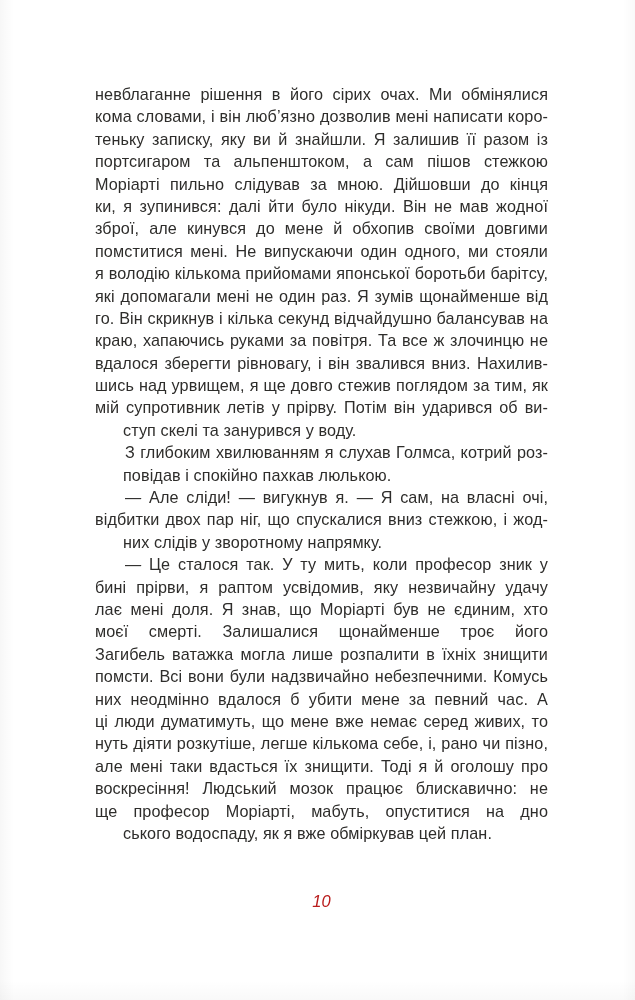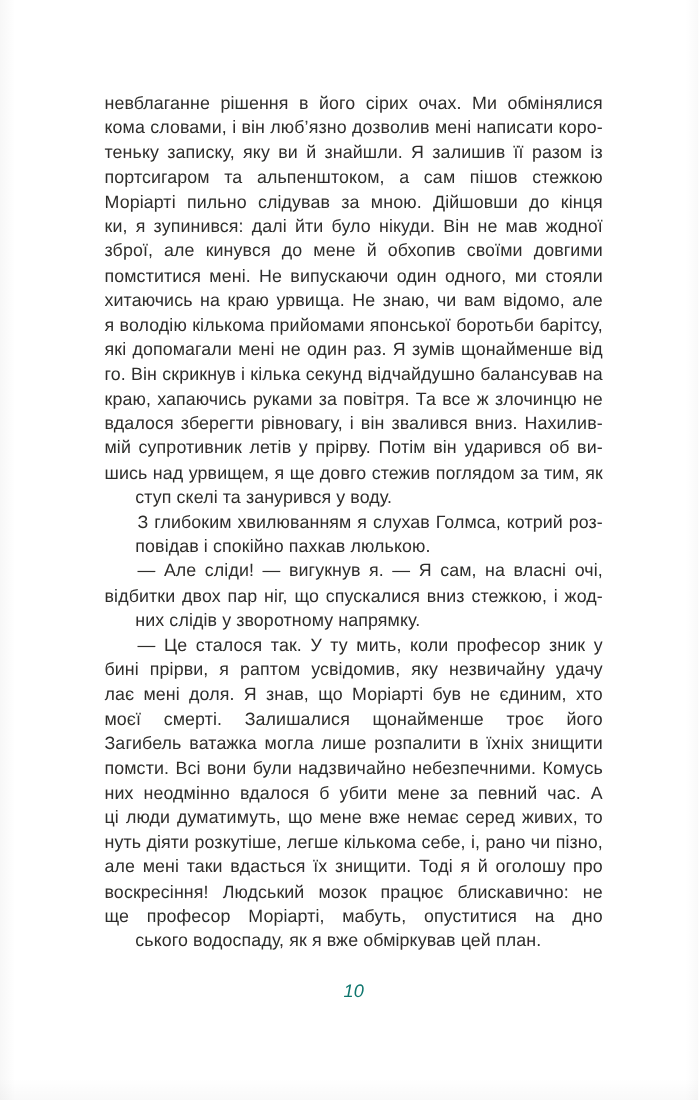--- a/index.html
+++ b/index.html
@@ -49,44 +49,43 @@
   .line.para-end { text-align-last: left; margin-left: 28px; }
   .page-number {
     position: absolute;
     top: 891px;
     left: 95px;
     width: 453px;
     text-align: center;
     font-style: italic;
     font-size: 16.5px;
     line-height: 20px;
-    color: #0f766e;
+    color: #b91c1c;
   }
 </style>
 </head>
 <body>
 
 <div class="page">
   <div class="text-block">
       <div class="line">невблаганне рішення в його сірих очах. Ми обмінялися кіль-</div>
       <div class="line">кома словами, і він люб’язно дозволив мені написати коро-</div>
       <div class="line">теньку записку, яку ви й знайшли. Я залишив її разом із моїм</div>
       <div class="line">портсигаром та альпенштоком, а сам пішов стежкою вперед.</div>
       <div class="line">Моріарті пильно слідував за мною. Дійшовши до кінця стеж-</div>
       <div class="line">ки, я зупинився: далі йти було нікуди. Він не мав жодної</div>
       <div class="line">зброї, але кинувся до мене й обхопив своїми довгими рука-</div>
       <div class="line">помститися мені. Не випускаючи один одного, ми стояли</div>
-      <div class="line">хитаючись на краю урвища. Не знаю, чи вам відомо, але</div>
       <div class="line">я володію кількома прийомами японської боротьби барітсу,</div>
       <div class="line">які допомагали мені не один раз. Я зумів щонайменше від ньо-</div>
       <div class="line">го. Він скрикнув і кілька секунд відчайдушно балансував на</div>
       <div class="line">краю, хапаючись руками за повітря. Та все ж злочинцю не</div>
       <div class="line">вдалося зберегти рівновагу, і він звалився вниз. Нахилив-</div>
+      <div class="line">шись над урвищем, я ще довго стежив поглядом за тим, як</div>
       <div class="line">мій супротивник летів у прірву. Потім він ударився об ви-</div>
-      <div class="line">шись над урвищем, я ще довго стежив поглядом за тим, як</div>
       <div class="line para-end">ступ скелі та занурився у воду.</div>
       <div class="line indent">З глибоким хвилюванням я слухав Голмса, котрий роз-</div>
       <div class="line para-end">повідав і спокійно пахкав люлькою.</div>
       <div class="line indent">— Але сліди! — вигукнув я. — Я сам, на власні очі, бачив</div>
       <div class="line">відбитки двох пар ніг, що спускалися вниз стежкою, і жод-</div>
       <div class="line para-end">них слідів у зворотному напрямку.</div>
       <div class="line indent">— Це сталося так. У ту мить, коли професор зник у гли-</div>
       <div class="line">бині прірви, я раптом усвідомив, яку незвичайну удачу поси-</div>
       <div class="line">лає мені доля. Я знав, що Моріарті був не єдиним, хто жадав</div>
       <div class="line">моєї смерті. Залишалися щонайменше троє його спільників.</div>

